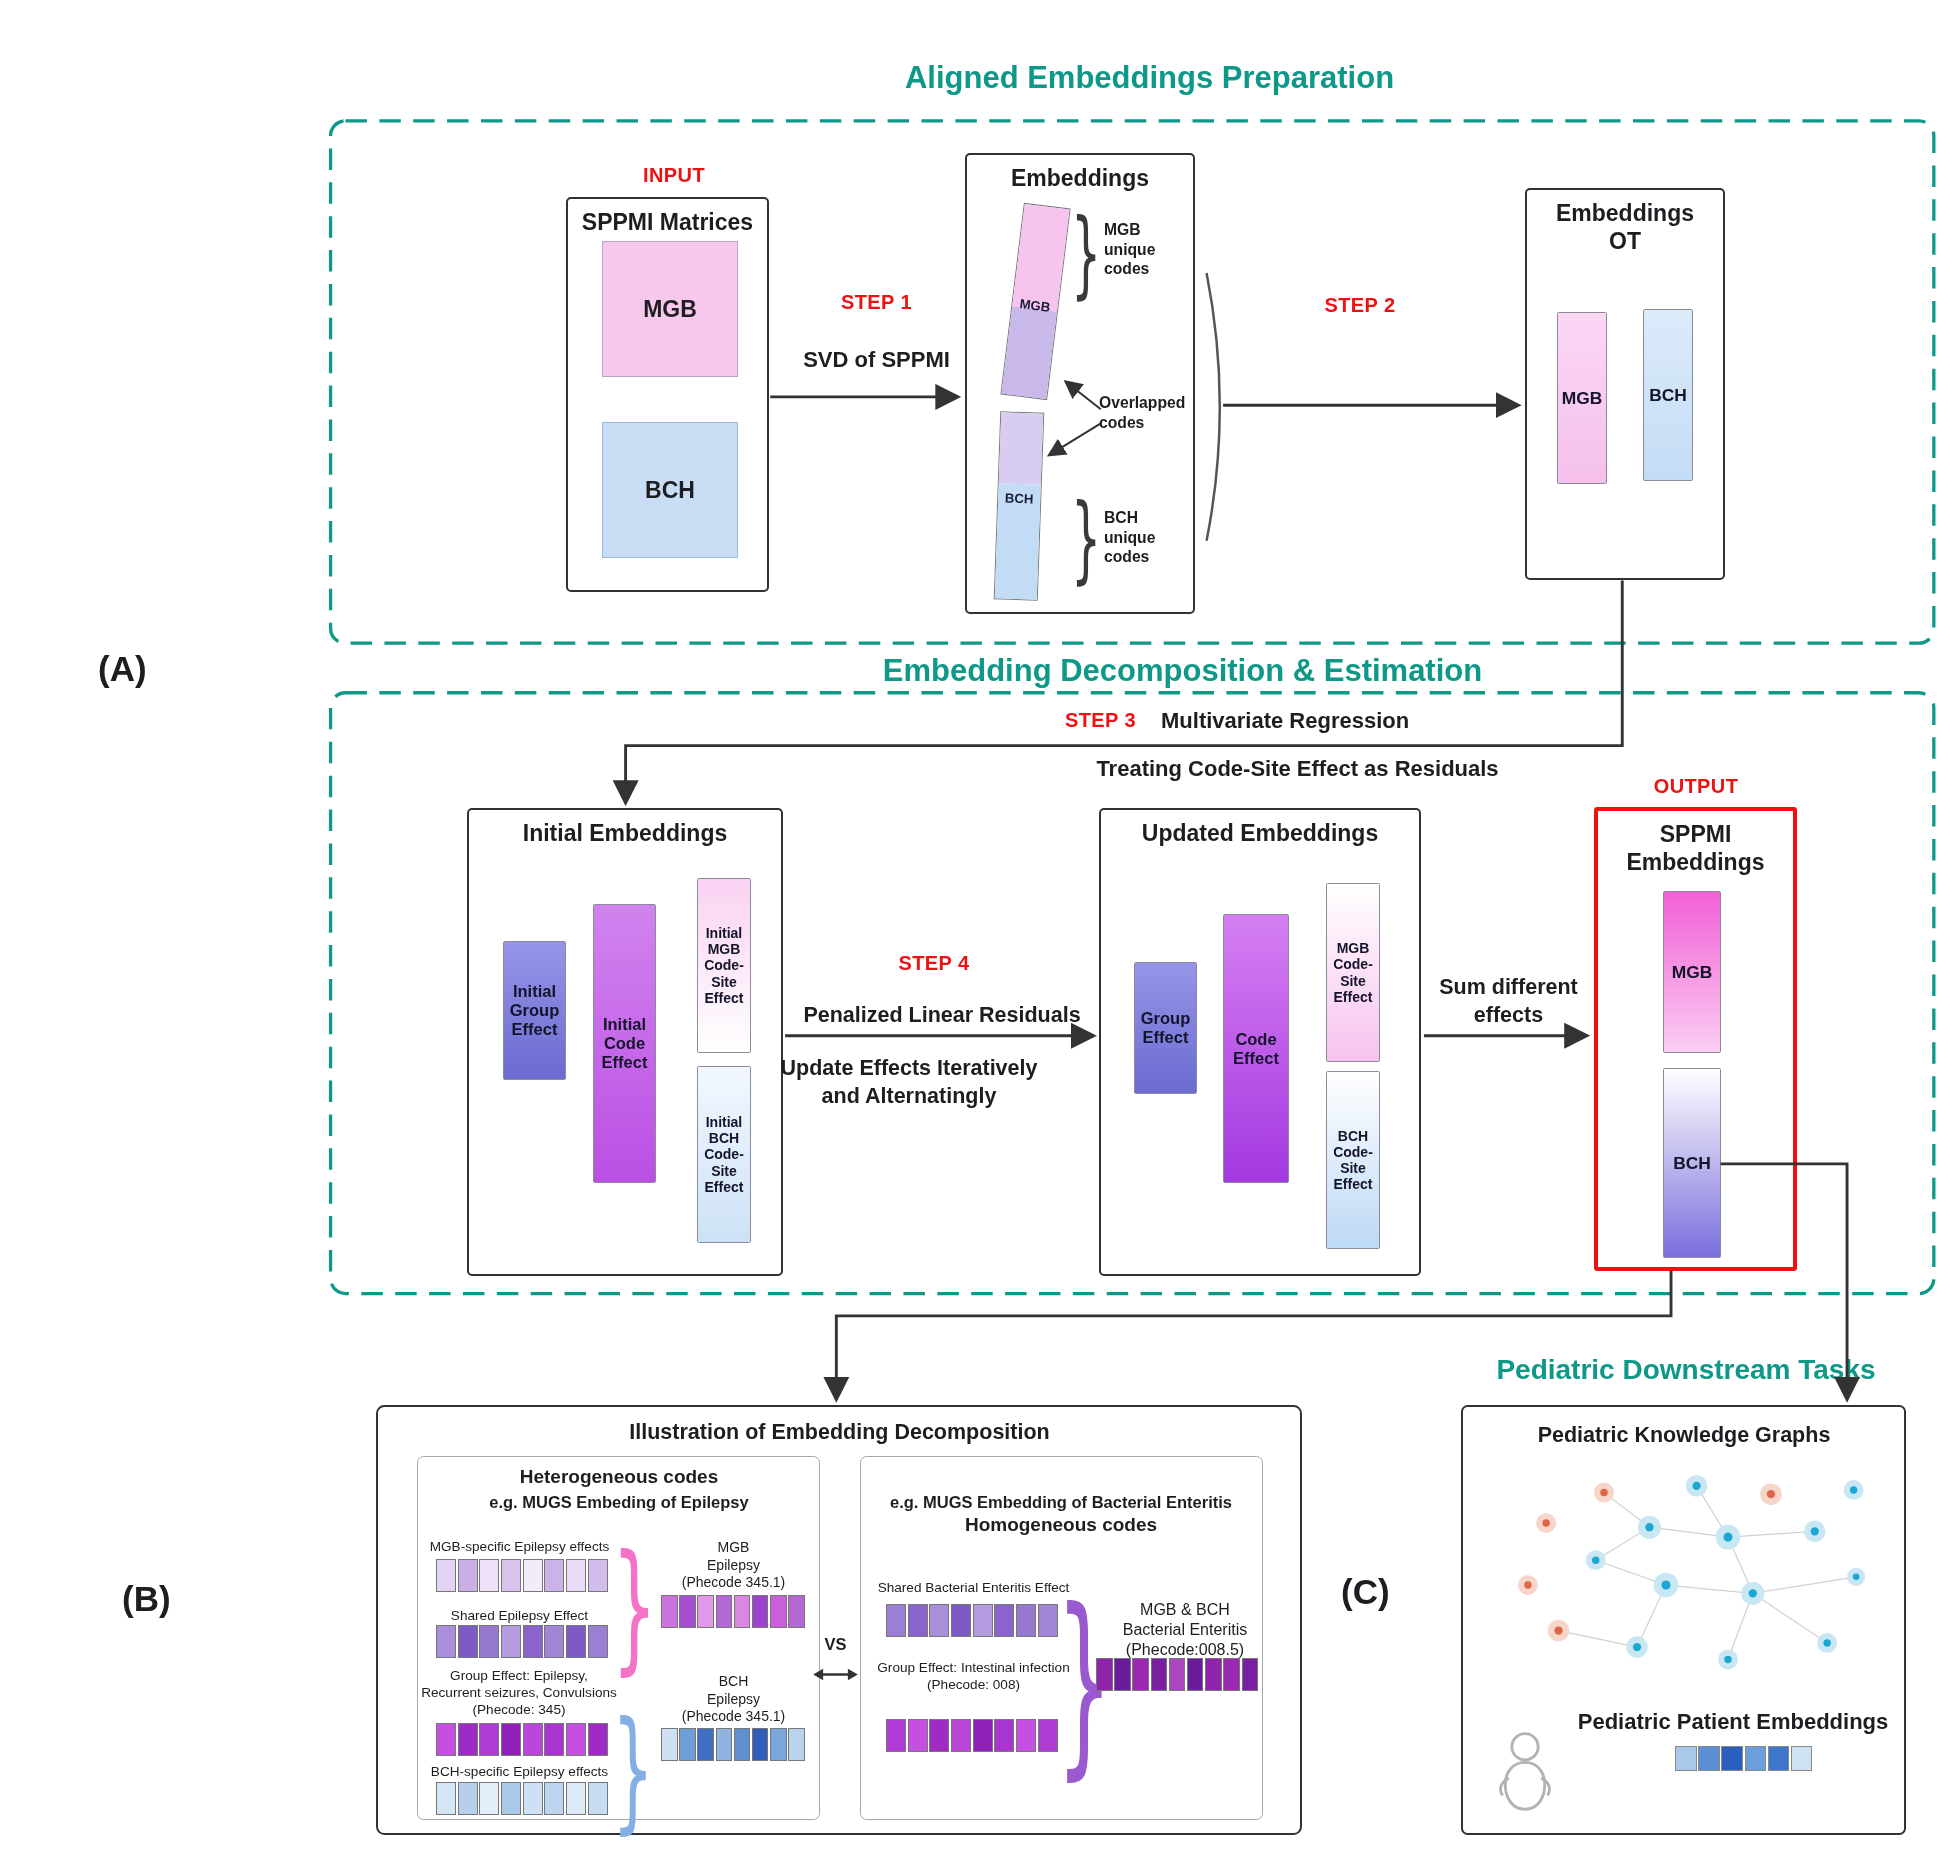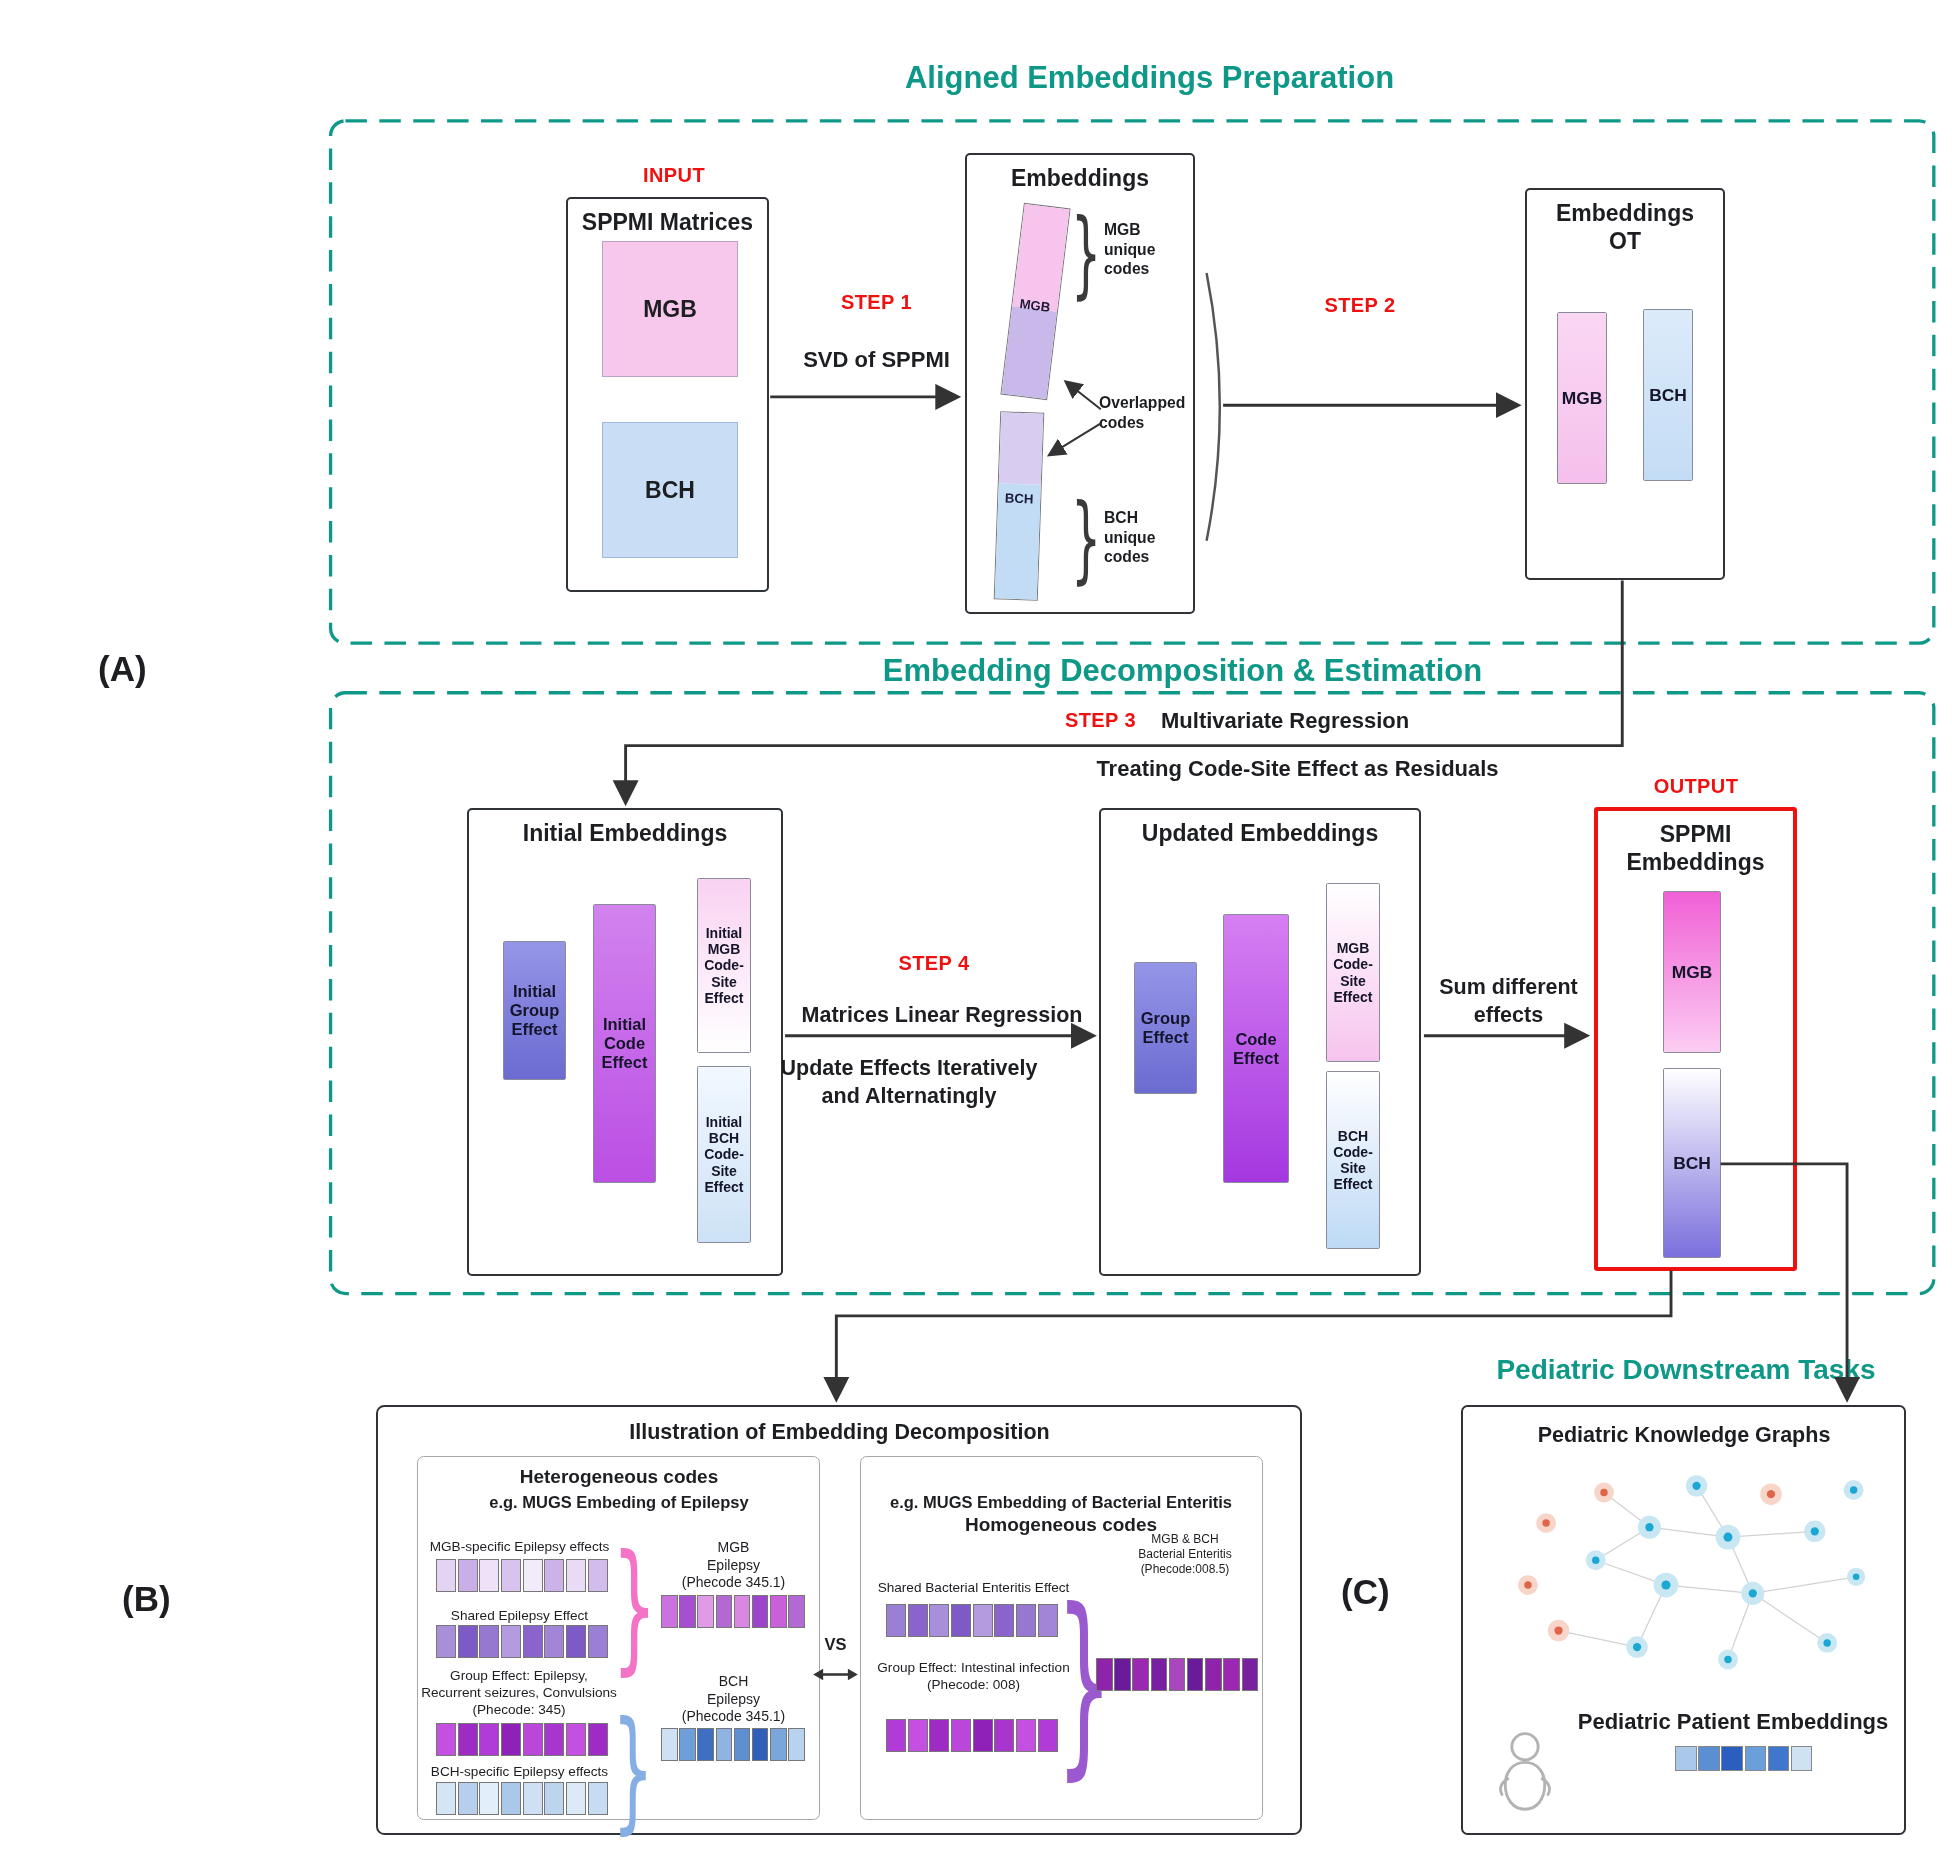--- a/index.html
+++ b/index.html
@@ -123,21 +123,21 @@
     </div>
   <div class="bar" style="left:697px;top:1066px;width:54px;height:177px;background:linear-gradient(180deg,#f2f8ff,#cde2f6);font-size:14px;">
       <span class="pre">Initial
 BCH
 Code-
 Site
 Effect</span>
     </div>
 
   <div class="t-step-red" style="left:868px;top:952px;width:132px;">STEP 4</div>
-  <div class="t-step-txt" style="left:781px;top:1002px;width:322px;font-size:21.5px;">Matrices Linear Regression</div>
+  <div class="t-step-txt" style="left:781px;top:1002px;width:322px;font-size:21.5px;">Penalized Linear Residuals</div>
   <div class="t-step-txt pre" style="left:756px;top:1055px;width:306px;font-size:21.5px;">Update Effects Iteratively
 and Alternatingly</div>
 
   <div class="box" style="left:1099px;top:808px;width:322px;height:468px;">
     <div class="box-title">Updated Embeddings</div>
   </div>
   <div class="bar" style="left:1134px;top:962px;width:63px;height:132px;background:linear-gradient(180deg,#9595e8,#6b6bd1);font-size:16.5px;">
       <span class="pre">Group
 Effect</span>
     </div>
@@ -285,21 +285,21 @@
       <div class="cell" style="background: rgb(196, 79, 224);"></div>
       <div class="cell" style="background: rgb(157, 43, 196);"></div>
       <div class="cell" style="background: rgb(186, 70, 218);"></div>
       <div class="cell" style="background: rgb(143, 32, 184);"></div>
       <div class="cell" style="background: rgb(169, 53, 207);"></div>
       <div class="cell" style="background: rgb(196, 79, 224);"></div>
       <div class="cell" style="background: rgb(176, 59, 214);"></div>
     </div>
 
   <span class="brace" style="left:1056px;top:1599px;font-size:198px;color:#9b59d0;transform:scaleX(.45);">}</span>
-  <div class="t-small pre" style="left:1098px;top:1532px;width:174px;font-size:12px;">MGB &amp; BCH
+  <div class="t-small pre" style="left:1098px;top:1600px;width:174px;font-size:16px;">MGB &amp; BCH
 Bacterial Enteritis
 (Phecode:008.5)</div>
   <div class="cells cells-sm" style="left:1096px;top:1658px;">
       <div class="cell" style="background: rgb(142, 36, 170);"></div>
       <div class="cell" style="background: rgb(106, 27, 154);"></div>
       <div class="cell" style="background: rgb(156, 39, 176);"></div>
       <div class="cell" style="background: rgb(123, 31, 162);"></div>
       <div class="cell" style="background: rgb(171, 71, 188);"></div>
       <div class="cell" style="background: rgb(106, 27, 154);"></div>
       <div class="cell" style="background: rgb(142, 36, 170);"></div>

